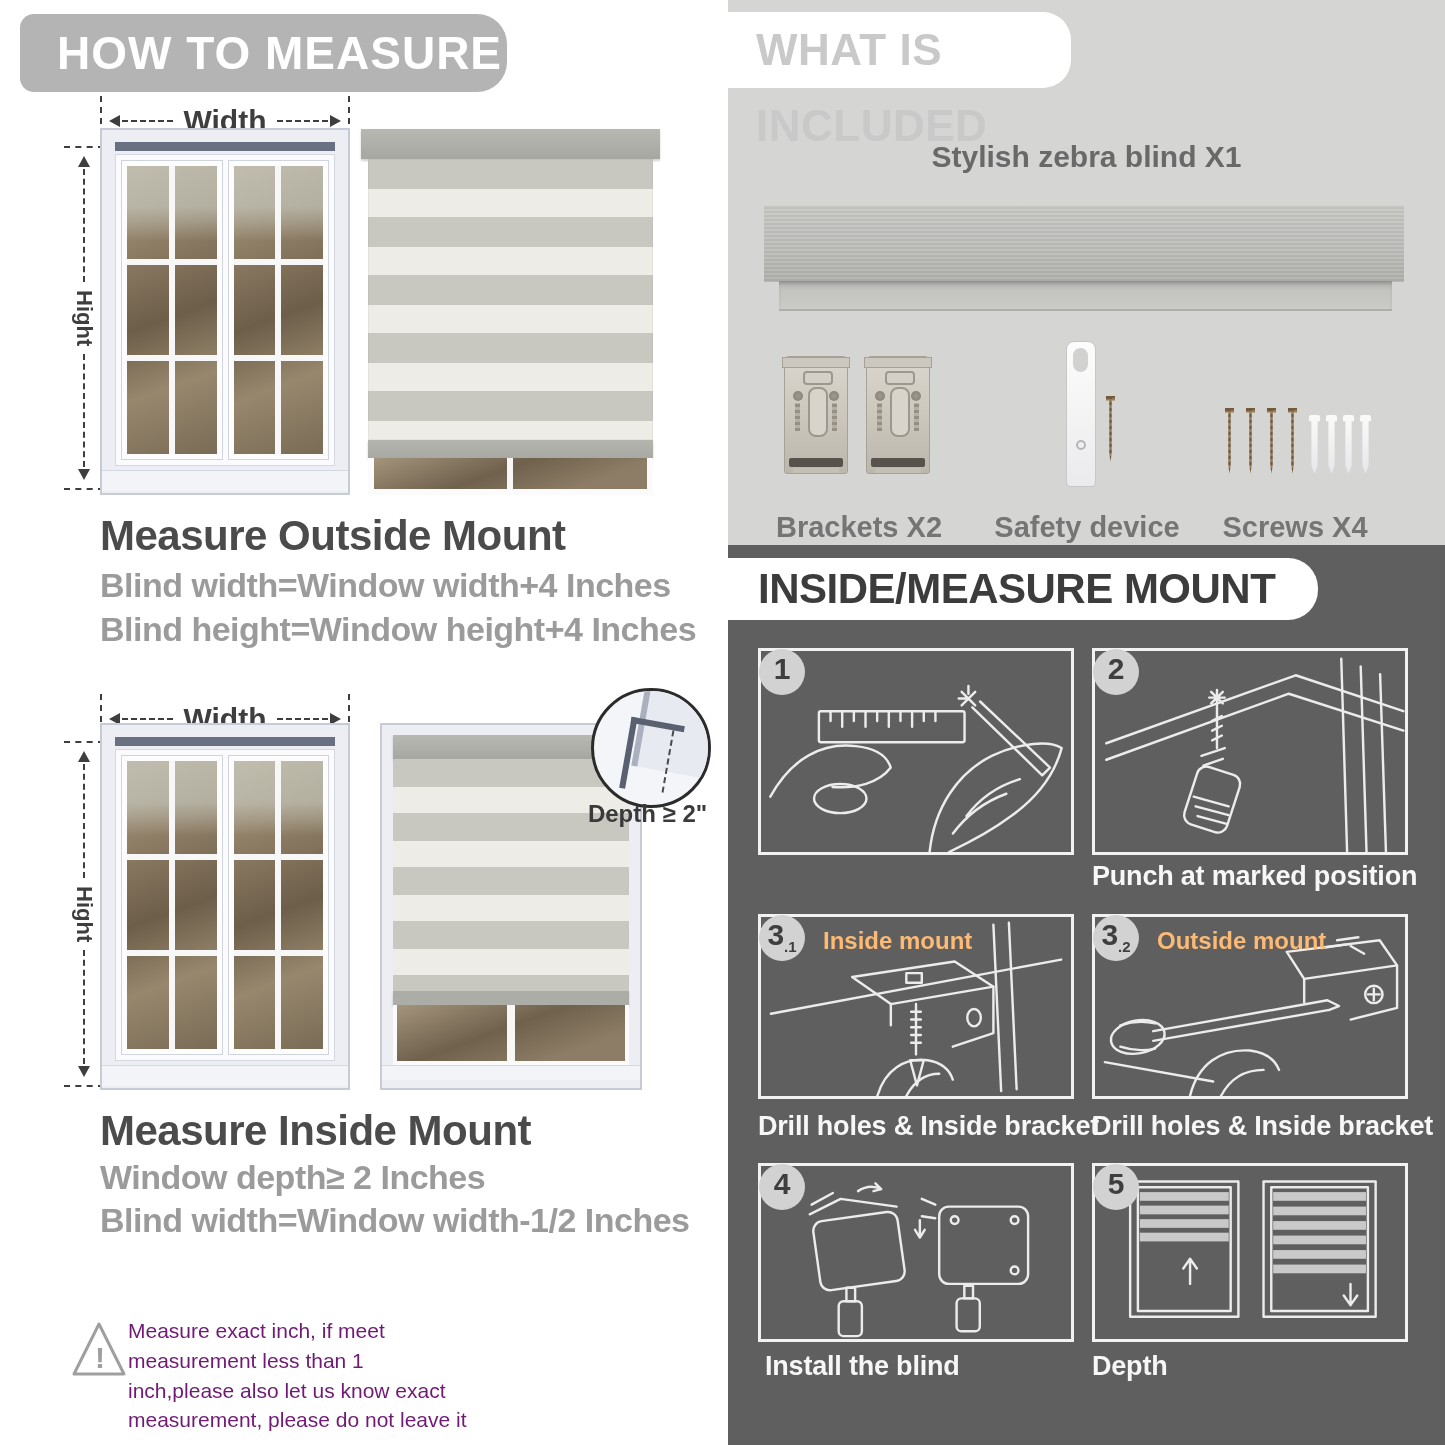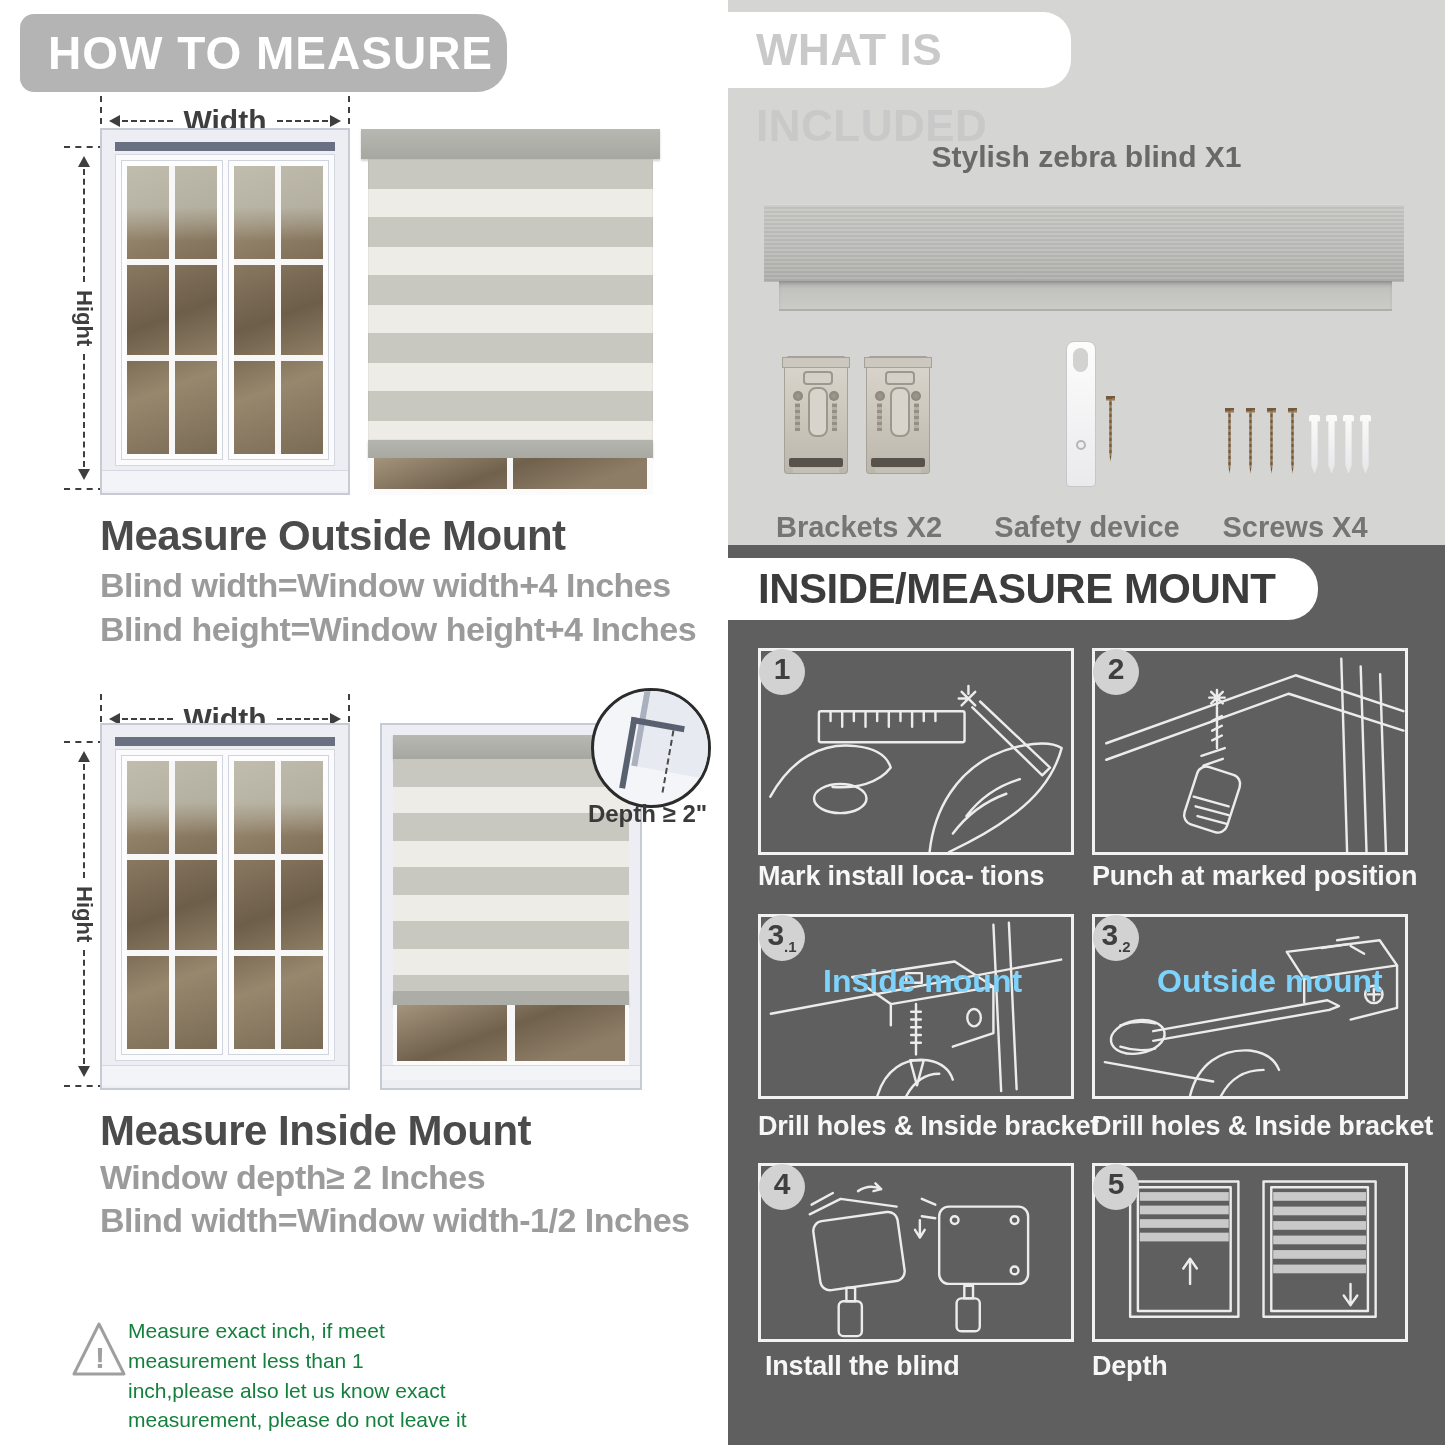--- a/index.html
+++ b/index.html
@@ -3,21 +3,21 @@
 <meta charset="utf-8">
 <style>
   html,body{margin:0;padding:0;background:#fff;}
   .page{position:relative;width:1445px;height:1445px;background:#ffffff;overflow:hidden;
         font-family:"Liberation Sans",sans-serif;}
   .abs{position:absolute;}
 
   
   .htm-banner{left:20px;top:14px;width:487px;height:78px;background:#b4b4b4;
     border-radius:14px 30px 30px 14px;color:#fff;font-size:46px;font-weight:bold;
-    line-height:78px;padding-left:28px;letter-spacing:1px;box-sizing:border-box;}
+    line-height:78px;padding-left:37px;letter-spacing:1px;box-sizing:border-box;}
 
   
   .win{background:#eceef3;border:2px solid #c6cbd6;box-sizing:border-box;padding:12px 13px 0 13px;}
   .win-track{height:9px;background:#697082;margin-bottom:3px;}
   .win-inner{background:#fbfbfd;border:1px solid #d4d8e1;display:flex;gap:7px;padding:6px;}
   .sash{flex:1;border:5px solid #fdfdfe;outline:1px solid #cfd4dd;
     background-image:
       linear-gradient(90deg, transparent 0 calc(50% - 3px), #f7f7f8 calc(50% - 3px) calc(50% + 3px), transparent calc(50% + 3px)),
       linear-gradient(180deg, transparent 0 calc(33.3% - 3px), #f7f7f8 calc(33.3% - 3px) calc(33.3% + 3px), transparent calc(33.3% + 3px) calc(66.6% - 3px), #f7f7f8 calc(66.6% - 3px) calc(66.6% + 3px), transparent calc(66.6% + 3px)),
       linear-gradient(180deg, rgba(206,212,204,.55) 0 14%, rgba(206,212,204,0) 26%),
@@ -63,21 +63,21 @@
 
   .m-heading{font-size:42px;font-weight:bold;color:#4b4b4b;letter-spacing:-.5px;}
   .m-line{font-size:34px;font-weight:bold;color:#9b9b9b;letter-spacing:-.5px;}
 
   .depth-circle{width:114px;height:114px;border-radius:50%;border:3px solid #2b2b2b;background:#f4f5f8;overflow:hidden;}
   .dc-wall{position:absolute;right:-18%;top:-22%;width:72%;height:95%;background:#e7eaf1;border-left:6px solid #aab0bd;transform:rotate(10deg);}
   .dc-l{position:absolute;right:26%;top:26%;width:42%;height:58%;border-left:6px solid #596070;border-top:6px solid #596070;transform:rotate(10deg);}
   .dc-dash{position:absolute;right:34%;top:34%;height:55%;border-left:2px dashed #4a4a4a;transform:rotate(10deg);}
   .depth-label{font-size:24px;font-weight:bold;color:#3a3a3a;text-align:center;}
 
-  .warn-text{font-size:21px;color:#15803d;line-height:1.42;font-weight:500;}
+  .warn-text{font-size:21px;color:#701a75;line-height:1.42;font-weight:500;}
 
   
   .right-col{left:728px;top:0;width:717px;height:1445px;}
   .included{position:absolute;left:0;top:0;width:717px;height:545px;background:#d5d5d4;}
   .wii-banner{position:absolute;left:0;top:12px;width:343px;height:76px;background:#ffffff;
     border-radius:0 28px 28px 0;color:#c9c9c9;font-size:44px;font-weight:bold;line-height:76px;
     padding-left:28px;box-sizing:border-box;letter-spacing:.5px;}
   .product-label{position:absolute;left:0;top:140px;width:100%;text-align:center;
     font-size:30px;font-weight:bold;color:#696969;}
   .rail-main{position:absolute;left:36px;top:204px;width:640px;height:77px;
@@ -114,21 +114,21 @@
 
   .mount{position:absolute;left:0;top:545px;width:717px;height:900px;background:#5f5f5f;}
   .iom-banner{position:absolute;left:0;top:13px;width:590px;height:62px;background:#ffffff;
     border-radius:0 30px 30px 0;color:#3c3c3c;font-size:42px;font-weight:bold;line-height:62px;
     padding-left:30px;box-sizing:border-box;letter-spacing:-.5px;}
   .panel{position:absolute;width:316px;border:3px solid #f2f2f2;box-sizing:border-box;}
   .badge{position:absolute;left:-2px;top:-2px;width:46px;height:46px;border-radius:50%;background:#d2d2d2;
     display:flex;align-items:baseline;justify-content:center;padding-top:5px;box-sizing:border-box;}
   .badge-num{font-size:30px;font-weight:bold;color:#3f3f3f;line-height:1;}
   .badge-sub{font-size:15px;font-weight:bold;color:#3f3f3f;line-height:1;align-self:flex-end;margin-bottom:7px;}
-  .panel-label{position:absolute;left:62px;top:10px;font-size:32px;font-weight:bold;color:#7dd3fc;margin-top:36px;}
+  .panel-label{position:absolute;left:62px;top:10px;font-size:24px;font-weight:bold;color:#fdba74;}
   .caption{position:absolute;font-size:27px;font-weight:bold;color:#f7f7f7;letter-spacing:-.2px;}
   .art{position:absolute;inset:0;width:100%;height:100%;}
   .art path,.art rect,.art circle,.art ellipse,.art line{fill:none;stroke:#ececec;stroke-width:2.5;stroke-linecap:round;stroke-linejoin:round;}
   .art .fillband{fill:#c9c9c9;stroke:none;}
   .warn-tri path{fill:none;stroke:#9f9f9f;stroke-width:3;stroke-linejoin:round;}
   .warn-tri text{font-size:30px;font-weight:bold;fill:#9f9f9f;font-family:"Liberation Sans",sans-serif;}
 </style>
 </head>
 <body>
 
@@ -305,21 +305,20 @@
           <path d="M205,42 l14,14 M219,42 l-14,14 M212,36 v8 M202,49 h8"></path>
           <path d="M216,58 L288,128 M224,52 L296,120 M288,128 L296,120"></path>
           <path d="M172,207 C177,160 202,125 236,108 C266,94 296,92 308,100 C300,130 281,152 256,170 C232,188 207,200 192,207"></path>
           <path d="M210,170 C225,150 245,138 265,132 M196,188 C211,168 229,155 251,147"></path>
         </svg>
         <div class="badge">
           <span class="badge-num">1</span>
             <span class="badge-sub"></span>
         </div>
       </div>
-      <div class="caption" style="left:30px;top:316px;">Mark install loca- tions</div>
 
       <div class="panel" style="left:364px;top:103px;height:207px;">
         <svg class="art" viewBox="0 0 316 207">
           <path d="M10,95 L205,25 L316,62"></path>
           <path d="M10,112 L198,44 L316,82"></path>
           <path d="M252,8 L258,207 M272,16 L278,207 M292,24 L298,207"></path>
           <rect x="96" y="122" width="46" height="62" rx="10" transform="rotate(18 119 153)"></rect>
           <path d="M104,170 l30,8 M102,160 l34,9 M100,150 l36,10"></path>
           <path d="M110,118 l20,-7 M108,108 l24,-8"></path>
           <path d="M124,100 V58"></path>

